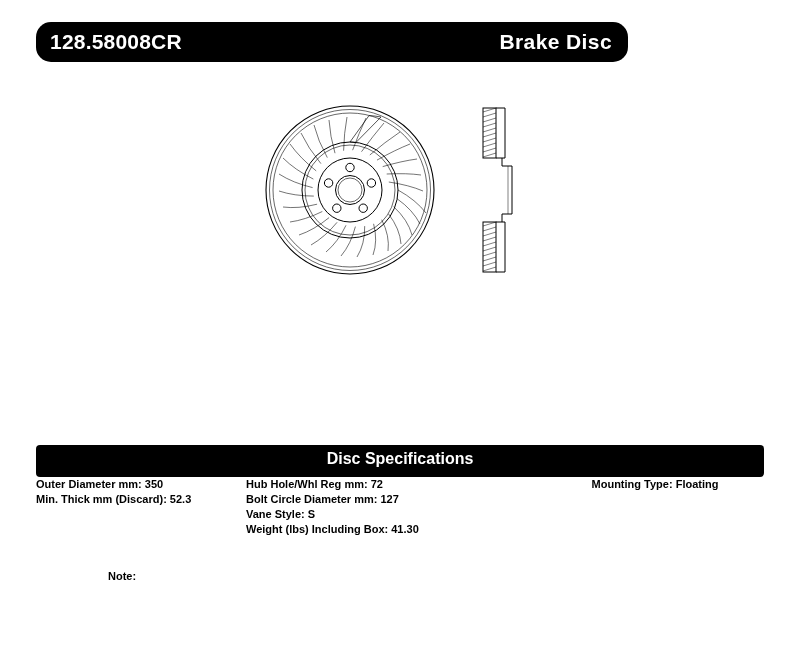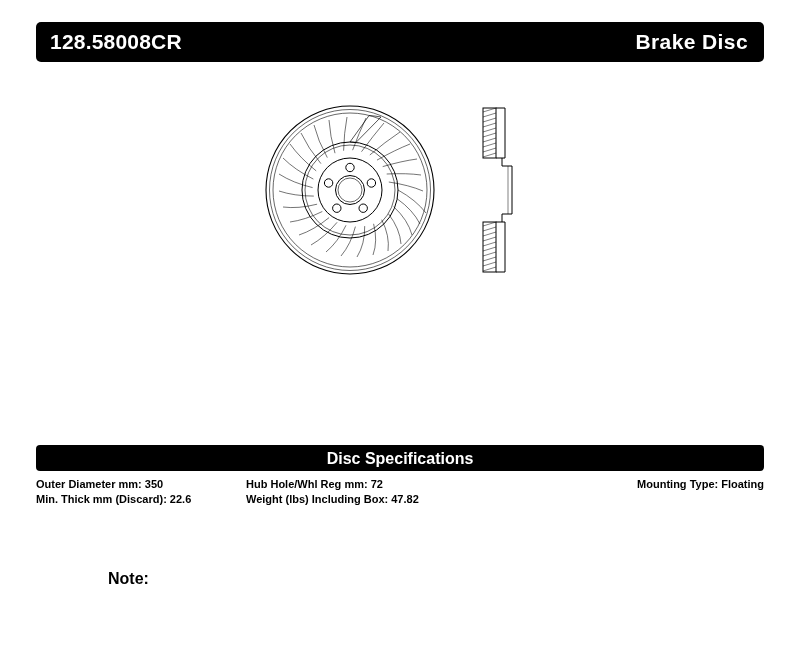--- a/index.html
+++ b/index.html
@@ -14,24 +14,24 @@
     color: #000000;
     position: relative;
     overflow: hidden;
   }
 
   
   .header-bar {
     position: absolute;
     left: 36px;
     top: 22px;
-    width: 728px;
+    width: 592px;
     height: 40px;
     background: #000000;
-    border-radius: 5px;
+    border-radius: 15px;
   }
   .header-part {
     position: absolute;
     top: 0;
     height: 40px;
     line-height: 40px;
     color: #ffffff;
     font-weight: bold;
     white-space: nowrap;
   }
@@ -58,21 +58,21 @@
   .drawing svg {
     display: block;
   }
 
   
   .spec-bar {
     position: absolute;
     left: 36px;
     top: 445px;
     width: 728px;
-    height: 26px;
+    height: 32px;
     background: #000000;
     border-radius: 4px;
   }
   .spec-bar-title {
     position: absolute;
     top: 0;
     left: 0;
     width: 100%;
     height: 28px;
     line-height: 28px;
@@ -98,32 +98,32 @@
     left: 0;
     width: 185px;
   }
   .col-mid {
     left: 210px;
     width: 250px;
   }
   .col-right {
     left: 510px;
     width: 218px;
-    text-align: right;
+    text-align: center;
   }
   .spec-line {
     line-height: 15px;
     white-space: nowrap;
   }
 
   .note {
     position: absolute;
     left: 92px;
     top: 570px;
-    font-size: 16px;
+    font-size: 11px;
     font-weight: bold;
     padding-left: 16px;
   }
 </style>
 </head>
 <body>
 
 <div class="header-bar">
   <div class="header-part part-number">128.58008CR</div>
   <div class="header-part header-title">Brake Disc</div>
@@ -226,26 +226,28 @@
   </svg>
 </div>
 
 <div class="spec-bar">
   <div class="spec-bar-title">Disc Specifications</div>
 </div>
 
 <div class="spec-columns">
   <div class="spec-col col-left">
     <div class="spec-line">Outer Diameter mm: 350</div>
-    <div class="spec-line">Min. Thick mm (Discard): 22.6</div>
+    <div class="spec-line">Min. Thick mm (Discard): 52.3</div>
   </div>
 
   <div class="spec-col col-mid">
     <div class="spec-line">Hub Hole/Whl Reg mm: 72</div>
-    <div class="spec-line">Weight (lbs) Including Box: 47.82</div>
+    <div class="spec-line">Bolt Circle Diameter mm: 127</div>
+    <div class="spec-line">Vane Style: S</div>
+    <div class="spec-line">Weight (lbs) Including Box: 41.30</div>
   </div>
 
   <div class="spec-col col-right">
     <div class="spec-line">Mounting Type: Floating</div>
   </div>
 </div>
 
 <div class="note">Note:</div>
 
 </body></html>

